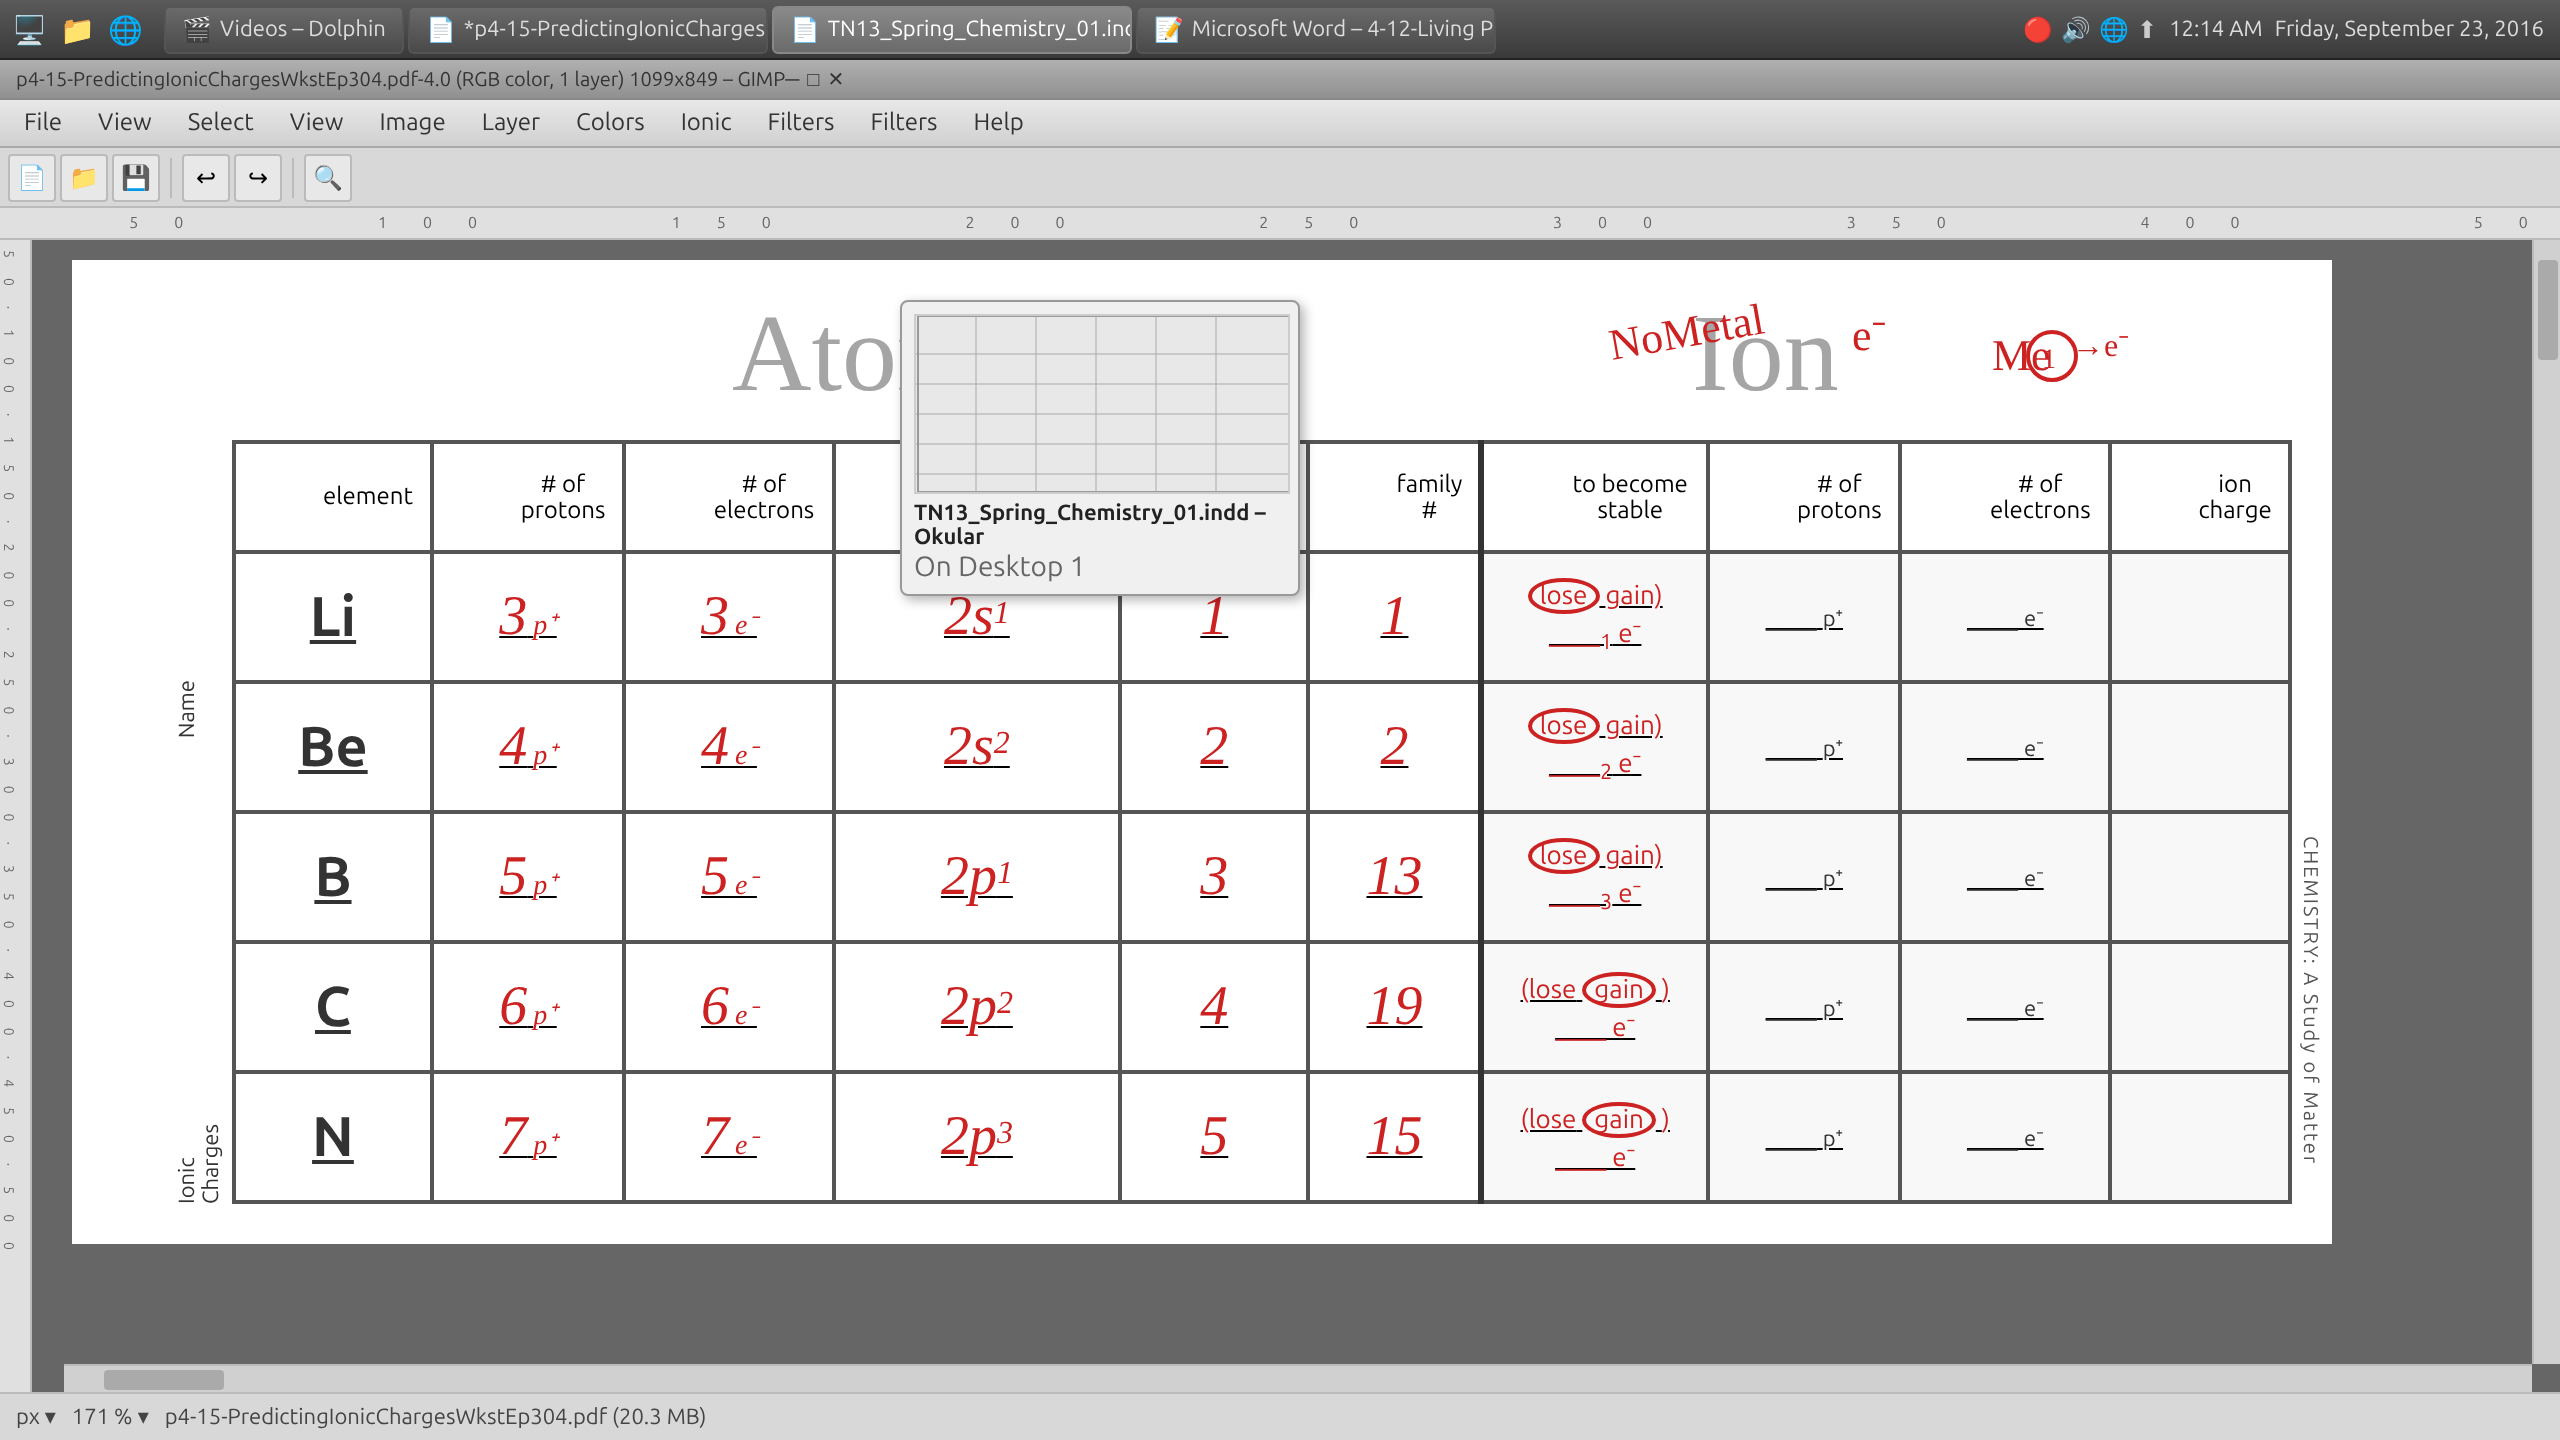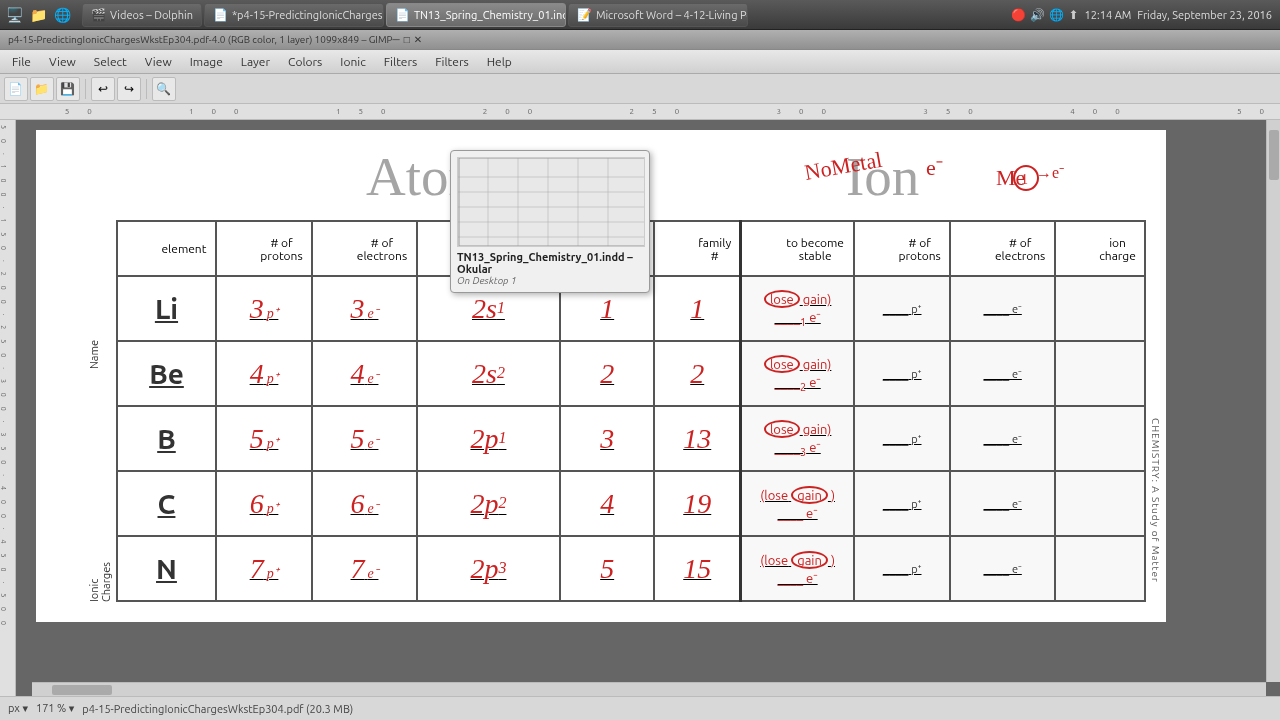--- a/index.html
+++ b/index.html
@@ -262,23 +262,22 @@
       align-items: center;
       justify-content: center;
       overflow: hidden;
     }
     .tooltip-title {
       font-size: 11px;
       font-weight: bold;
       color: #222;
     }
     .tooltip-subtitle {
-      font-size: 10px;
+      font-size: 14px;
       color: #666;
-      font-style: italic;
     }
   </style>
 </head>
 <body>
 
 <div class="taskbar">
   <div class="taskbar-left">
     <div class="taskbar-icon">🖥️</div>
     <div class="taskbar-icon">📁</div>
     <div class="taskbar-icon">🌐</div>

